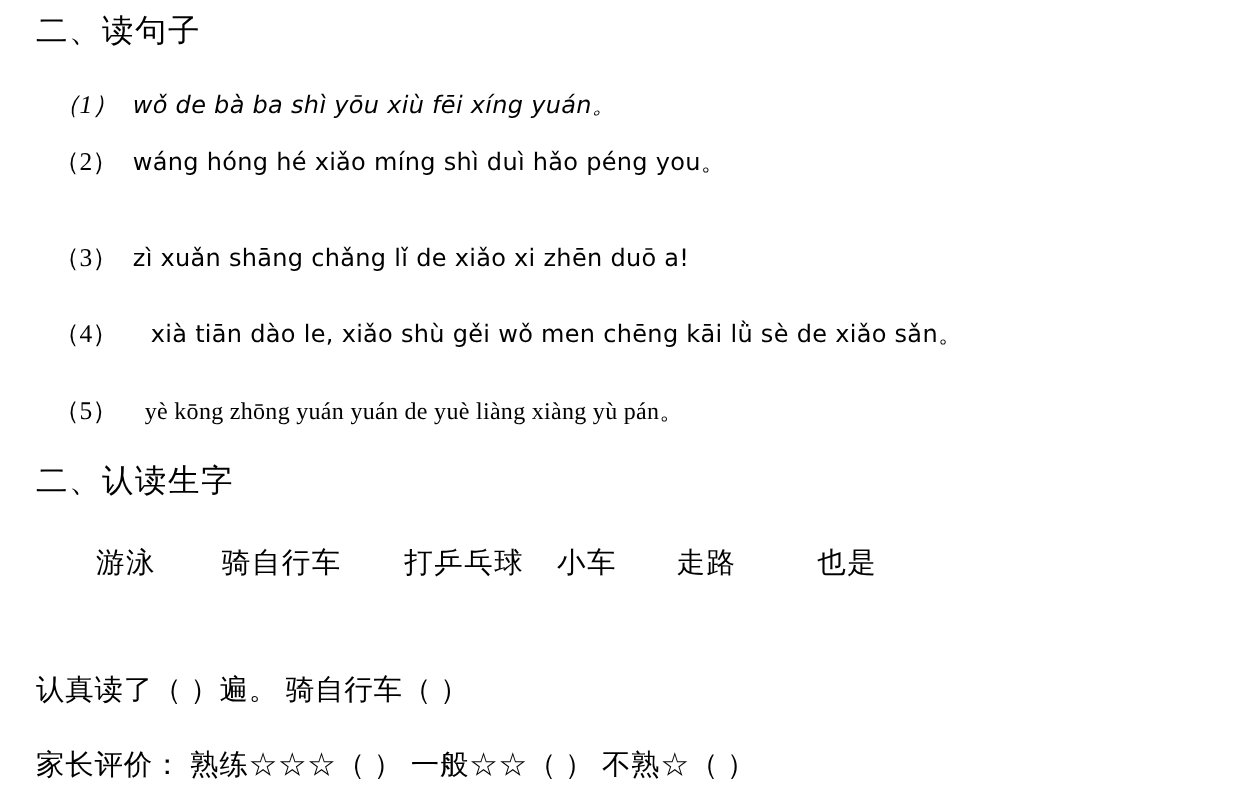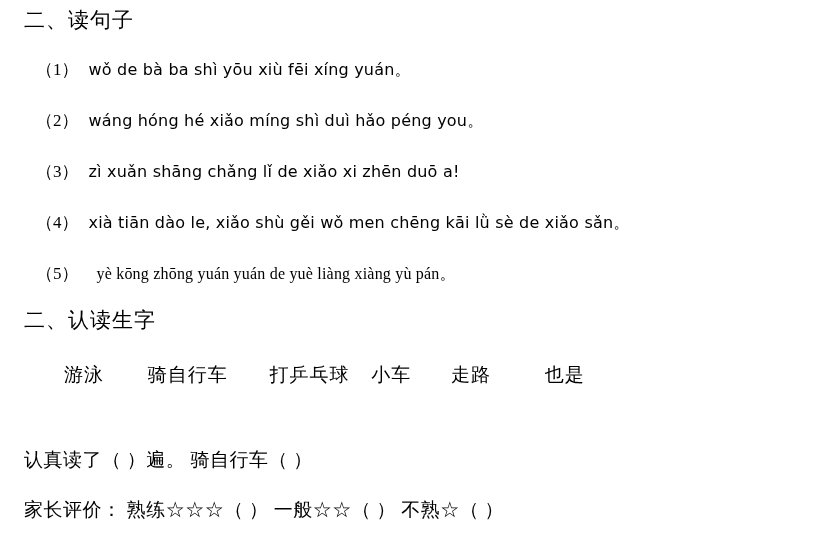--- a/index.html
+++ b/index.html
@@ -51,38 +51,38 @@
   }
   .abs { position: absolute; }
 </style>
 </head>
 <body>
 
 <div class="page">
 
   <div class="abs section-title" style="left:24px; top:10px;">二、读句子</div>
 
-  <div class="abs" style="left:36px; top:58px;">
+  <div class="abs" style="left:36px; top:58px;font-style:italic;">
     <span class="sent-num">（1）</span>
     <span class="pinyin" style="margin-left:6px;">wǒ de bà ba shì yōu xiù fēi xíng yuán。</span>
   </div>
 
-  <div class="abs" style="left:36px; top:109px;">
+  <div class="abs" style="left:36px; top:96px;">
     <span class="sent-num">（2）</span>
     <span class="pinyin" style="margin-left:6px;">wáng hóng hé xiǎo míng shì duì hǎo péng you。</span>
   </div>
 
   <div class="abs" style="left:36px; top:160px;">
     <span class="sent-num">（3）</span>
     <span class="pinyin" style="margin-left:6px;">zì xuǎn shāng chǎng lǐ de xiǎo xi zhēn duō a!</span>
   </div>
 
   <div class="abs" style="left:36px; top:211px;">
     <span class="sent-num">（4）</span>
-    <span class="pinyin" style="margin-left:6px;">xià tiān dào le, xiǎo shù gěi wǒ men chēng kāi lǜ sè de xiǎo sǎn。</span>
+    <span class="pinyin" style="margin-left:18px;">xià tiān dào le, xiǎo shù gěi wǒ men chēng kāi lǜ sè de xiǎo sǎn。</span>
   </div>
 
   <div class="abs" style="left:36px; top:262px;">
     <span class="sent-num">（5）</span>
     <span class="pinyin" style="margin-left:14px;font-family:Liberation Serif, serif;">yè kōng zhōng yuán yuán de yuè liàng xiàng yù pán。</span>
   </div>
 
   <div class="abs section-title" style="left:24px; top:310px;">二、认读生字</div>
 
   <div class="abs word-row" style="left:64px; top:362px;">

